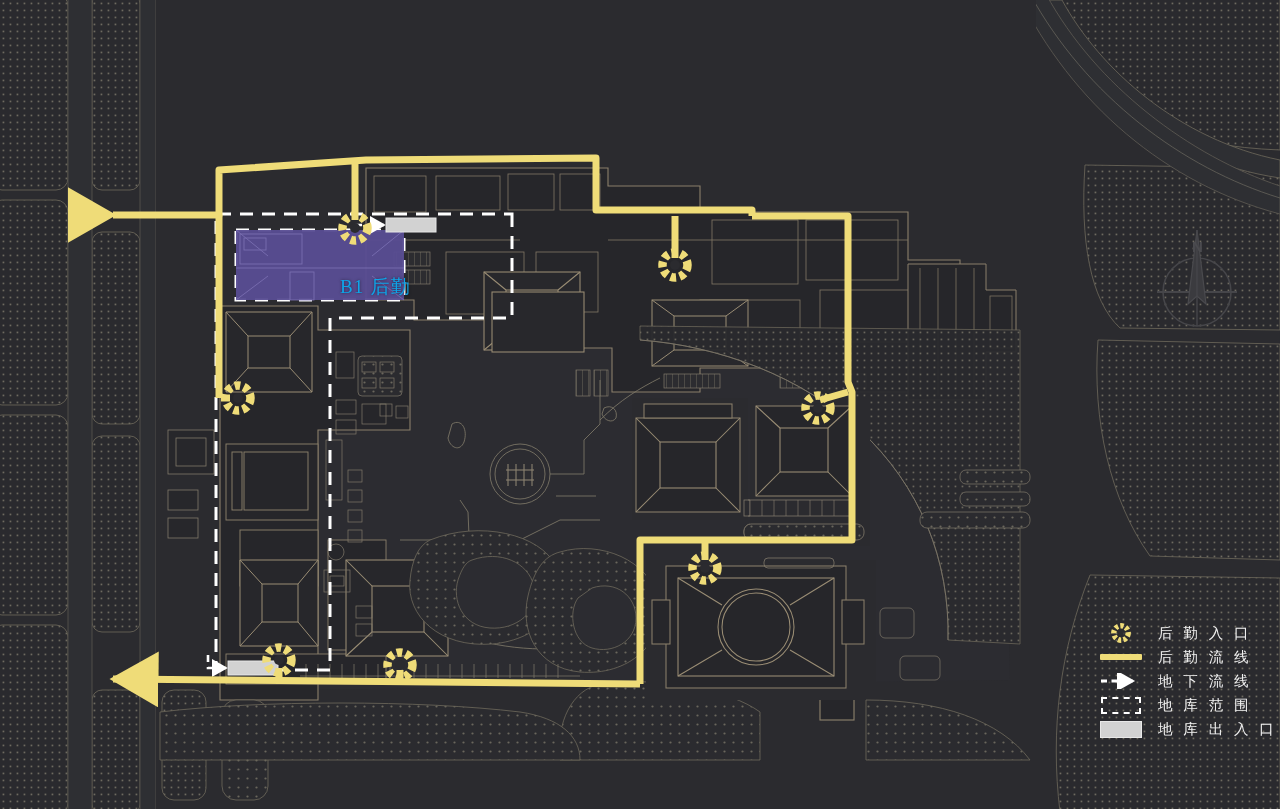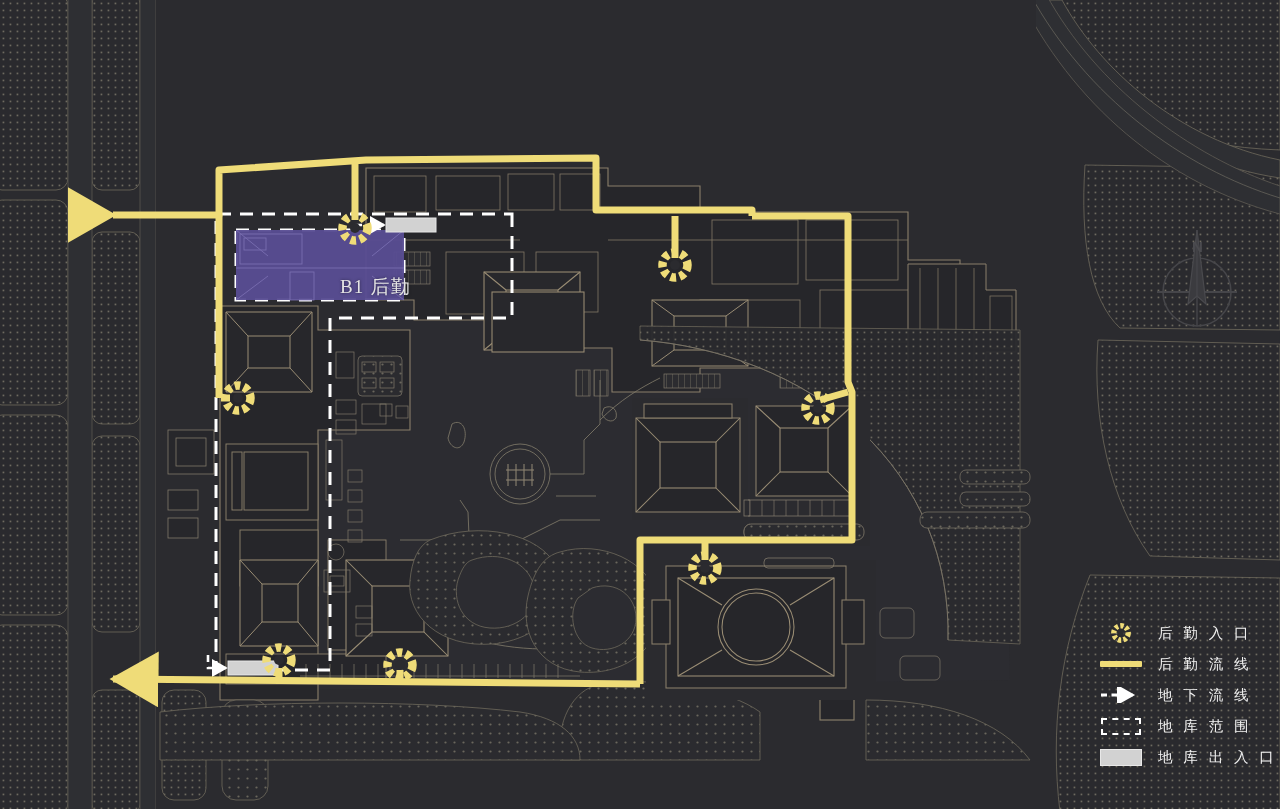--- a/index.html
+++ b/index.html
@@ -27,21 +27,21 @@
     display: block;
   }
   
   #legend {
     position: absolute;
     left: 1098px;
     top: 622px;
     width: 172px;
     display: flex;
     flex-direction: column;
-    gap: 9px;
+    gap: 2px;
     z-index: 40;
   }
   .legend-row {
     display: flex;
     align-items: center;
     height: 22px;
   }
   .legend-swatch {
     width: 46px;
     height: 20px;
@@ -76,21 +76,21 @@
     height: 17px;
     background: #d2d2d2;
     border: 1px solid #e8e8e8;
     box-sizing: border-box;
   }
   
   #b1-label {
     position: absolute;
     left: 340px;
     top: 274px;
-    color: #e5e5e5;
+    color: #0ea5e9;
     font-size: 19px;
     letter-spacing: 1.2px;
     z-index: 30;
     text-shadow: 0 0 3px rgba(0,0,0,0.55);
     font-family: "Liberation Serif", "DejaVu Serif", serif;
     pointer-events: none;
   }
   
   #compass-label {
     position: absolute;

